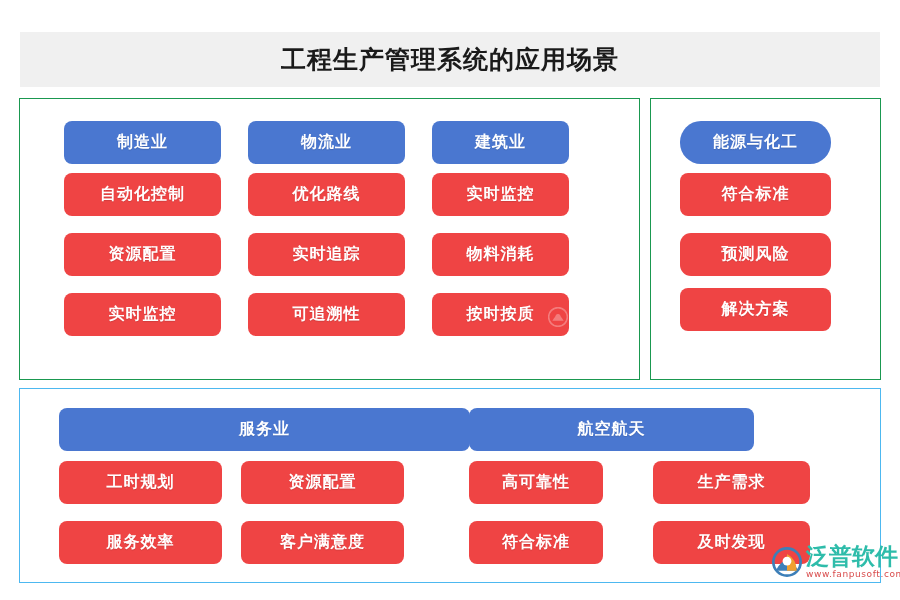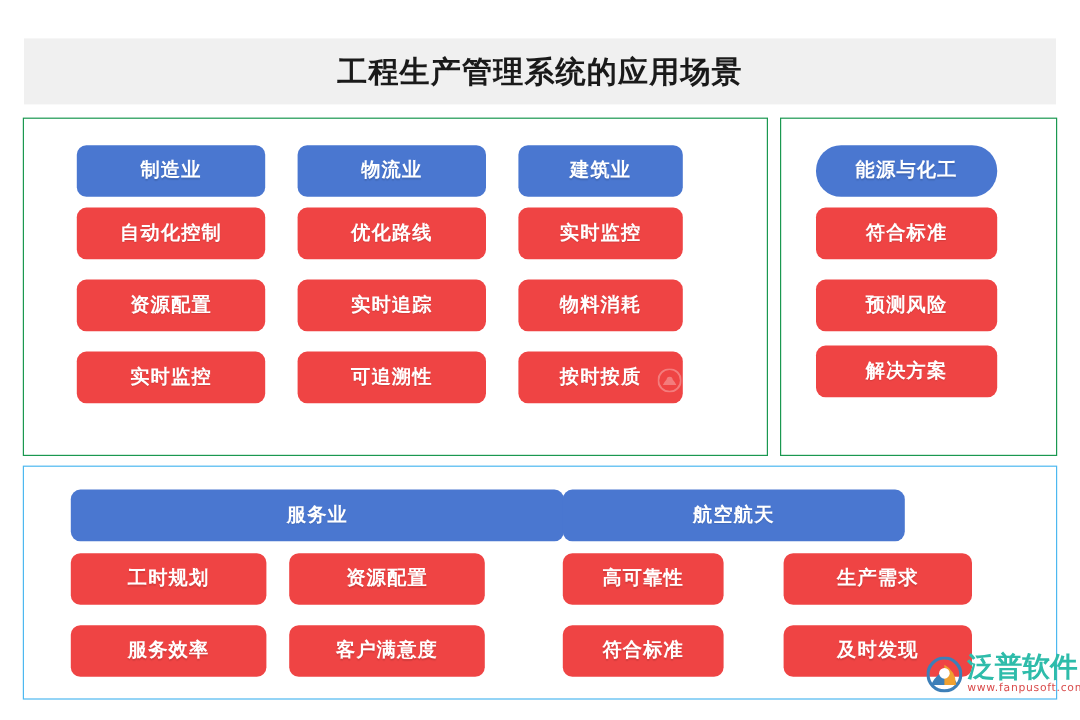--- a/index.html
+++ b/index.html
@@ -81,21 +81,21 @@
   .c3 { left: 432px; width: 137px; }
   .r0 { top: 121px; }
   .r1 { top: 173px; }
   .r2 { top: 233px; }
   .r3 { top: 293px; }
 
   
   .e1 { left: 680px; width: 151px; }
   .er0 { top: 121px; border-radius: 21px; }
   .er1 { top: 173px; }
-  .er2 { top: 233px; }
+  .er2 { top: 233px; border-radius: 11px; }
   .er3 { top: 288px; }
 
   
   .s-head { left: 59px;  width: 411px; top: 408px; }
   .s-c1   { left: 59px;  width: 163px; }
   .s-c2   { left: 241px; width: 163px; }
   .s-head2{ left: 469px; width: 285px; top: 408px; }
   .a-c1   { left: 469px; width: 134px; }
   .a-c2   { left: 653px; width: 157px; }
   .br1 { top: 461px; }

